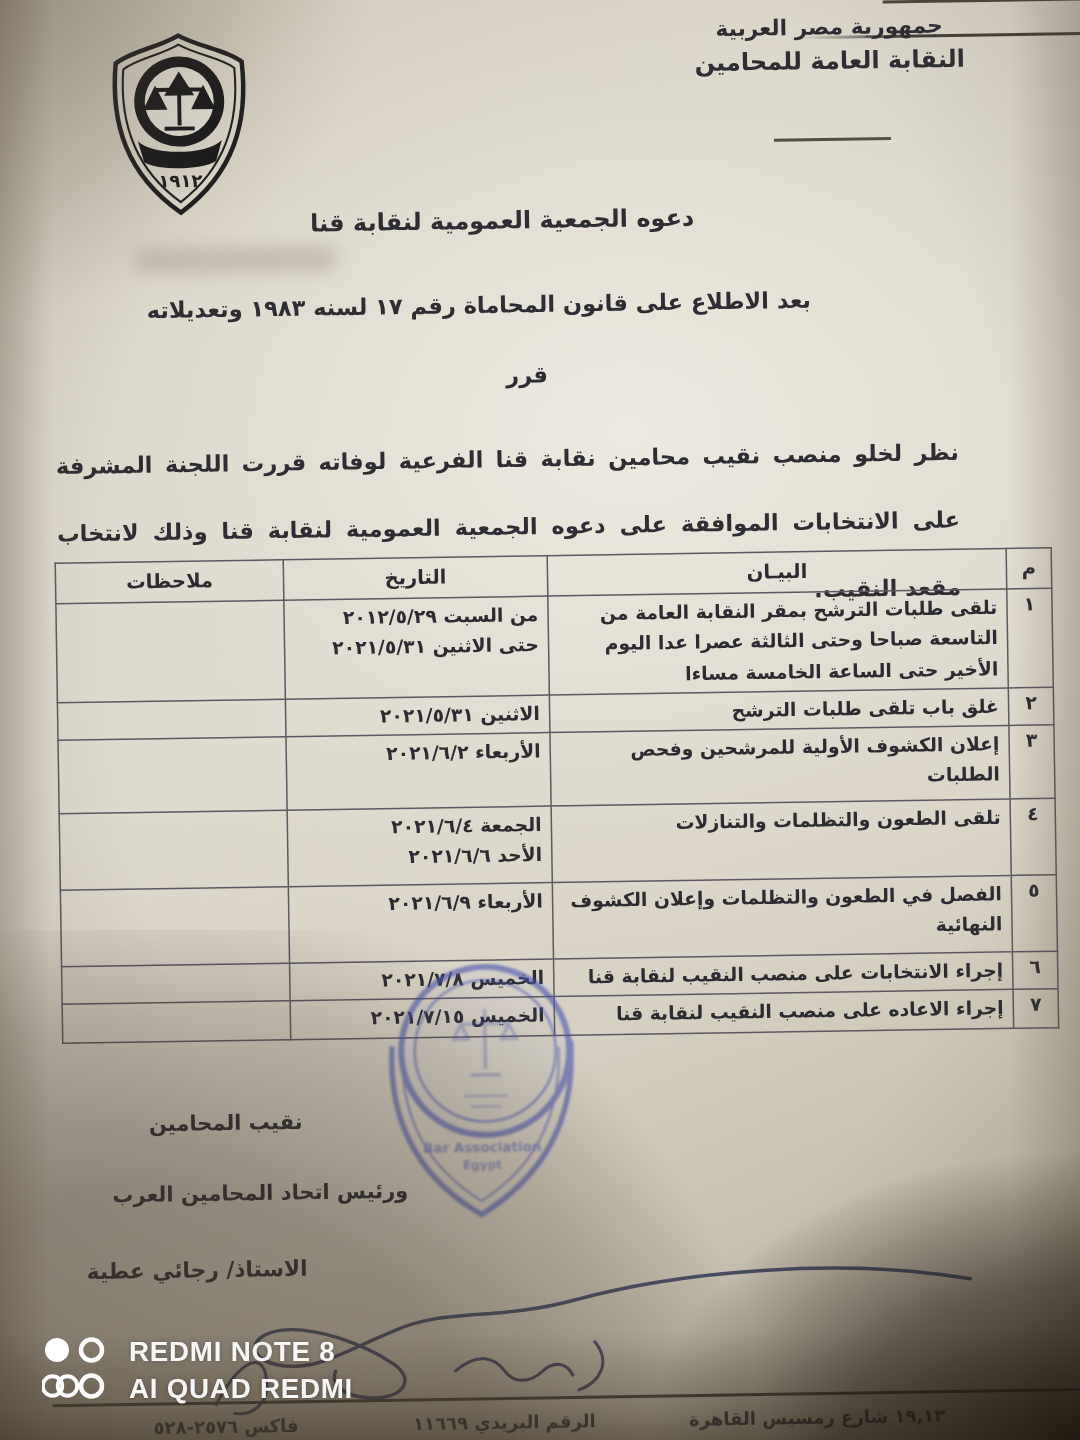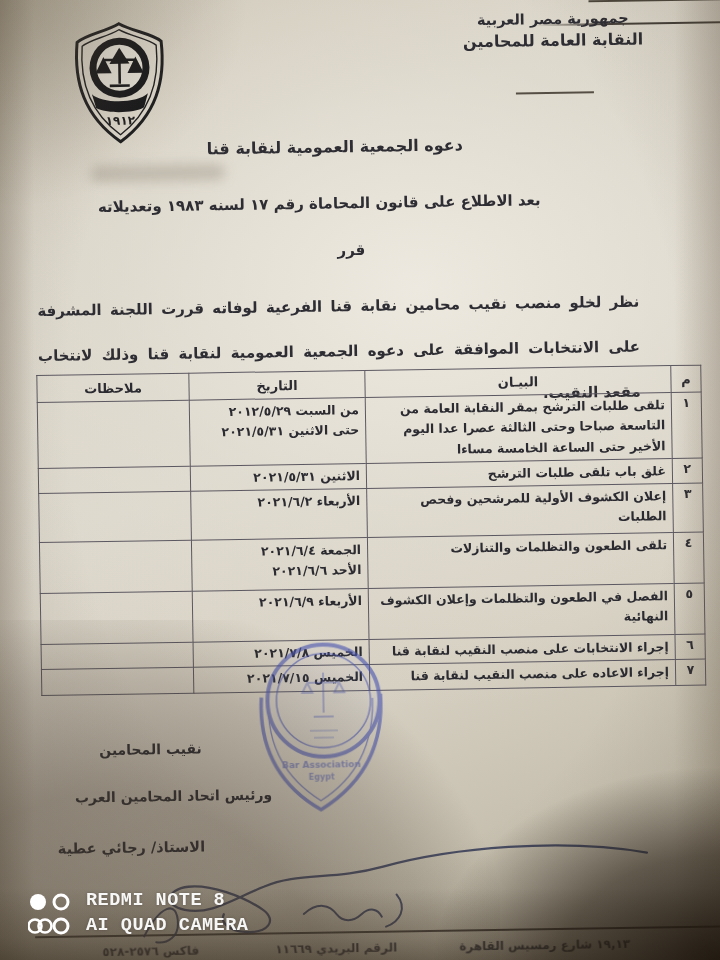--- a/index.html
+++ b/index.html
@@ -66,22 +66,22 @@
   .vignette{inset:0;background:radial-gradient(ellipse at 52% 42%, rgba(0,0,0,0) 58%, rgba(73,62,47,0.18) 88%, rgba(60,50,36,0.30) 100%);pointer-events:none;}
   .corner-tl{left:0;top:0;width:250px;height:210px;background:radial-gradient(ellipse at top left, rgba(95,82,62,0.33), rgba(95,82,62,0) 70%);}
   .edge-left{left:0;top:0;width:34px;height:100%;background:linear-gradient(to right, rgba(88,74,56,0.28), rgba(88,74,56,0));}
   .edge-right{right:0;top:0;width:46px;height:100%;background:linear-gradient(to left, rgba(88,74,56,0.26), rgba(88,74,56,0));}
   .shadow-hand{left:-60px;top:620px;width:560px;height:420px;
     background:radial-gradient(ellipse at 30% 95%, rgba(62,50,38,0.42) 40%, rgba(62,50,38,0.22) 60%, rgba(62,50,38,0) 75%);}
   .band-bottom{left:0;bottom:0;width:100%;height:72px;
     background:linear-gradient(to bottom, rgba(58,47,33,0) 0%, rgba(58,47,33,0.30) 70%, rgba(50,40,26,0.48) 100%);}
   .corner-br{right:0;bottom:0;width:290px;height:195px;
     background:radial-gradient(ellipse at 100% 100%, rgba(26,19,11,0.88) 0%, rgba(30,22,13,0.55) 38%, rgba(30,22,13,0) 70%);}
-  .watermark{left:28px;top:888px;display:flex;align-items:flex-end;gap:12px;z-index:9;
-    color:rgba(255,255,255,0.95);font-family:Liberation Mono, monospace;font-weight:700;
+  .watermark{left:28px;top:888px;display:flex;align-items:flex-start;gap:12px;z-index:9;
+    color:rgba(255,255,255,0.95);font-family:Liberation Sans, sans-serif;font-weight:700;
     text-shadow:0 0 3px rgba(0,0,0,0.25);direction:ltr;}
   .watermark .wm-text{font-size:18.5px;line-height:25px;letter-spacing:0.5px;}
   .wm-icon{margin-top:2px;}
 </style>
 </head>
 <body>
 
 <div class="photo">
 
   <div class="doc">
@@ -226,17 +226,17 @@
   <div class="abs watermark">
     <svg class="wm-icon" width="46" height="46" viewBox="0 0 46 46">
       <circle cx="10" cy="10" r="8" fill="#ffffff"></circle>
       <circle cx="33" cy="10" r="7" fill="none" stroke="#ffffff" stroke-width="3"></circle>
       <circle cx="7" cy="34" r="6.5" fill="none" stroke="#ffffff" stroke-width="2.6"></circle>
       <circle cx="17" cy="34" r="6.5" fill="none" stroke="#ffffff" stroke-width="2.6"></circle>
       <circle cx="33" cy="34" r="7" fill="none" stroke="#ffffff" stroke-width="3"></circle>
     </svg>
     <div class="wm-text">
       <div>REDMI NOTE 8</div>
-      <div>AI QUAD CAMERA</div>
+      <div>AI QUAD REDMI</div>
     </div>
   </div>
 
 </div>
 
 </body></html>

